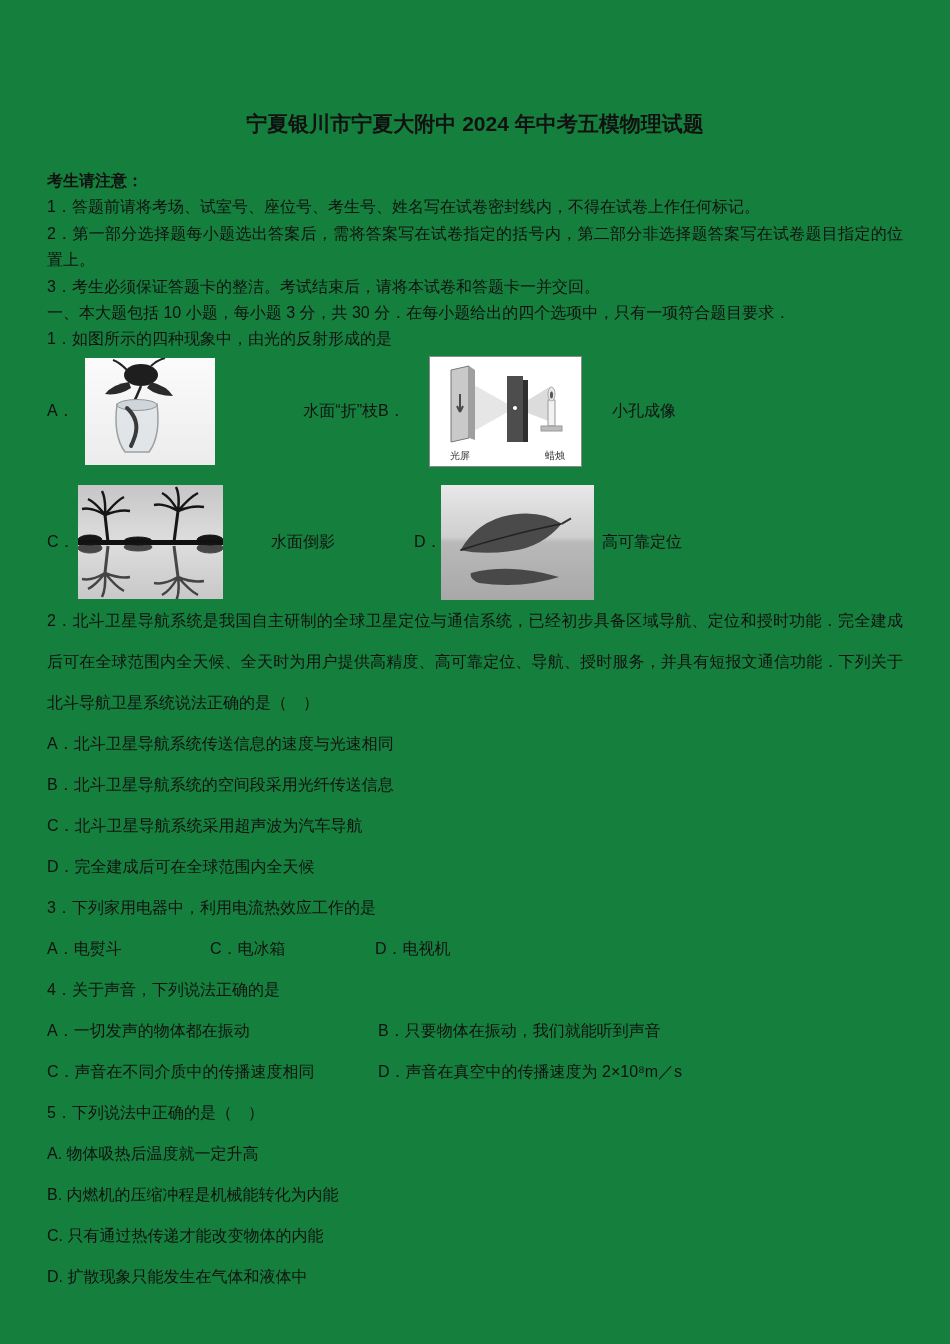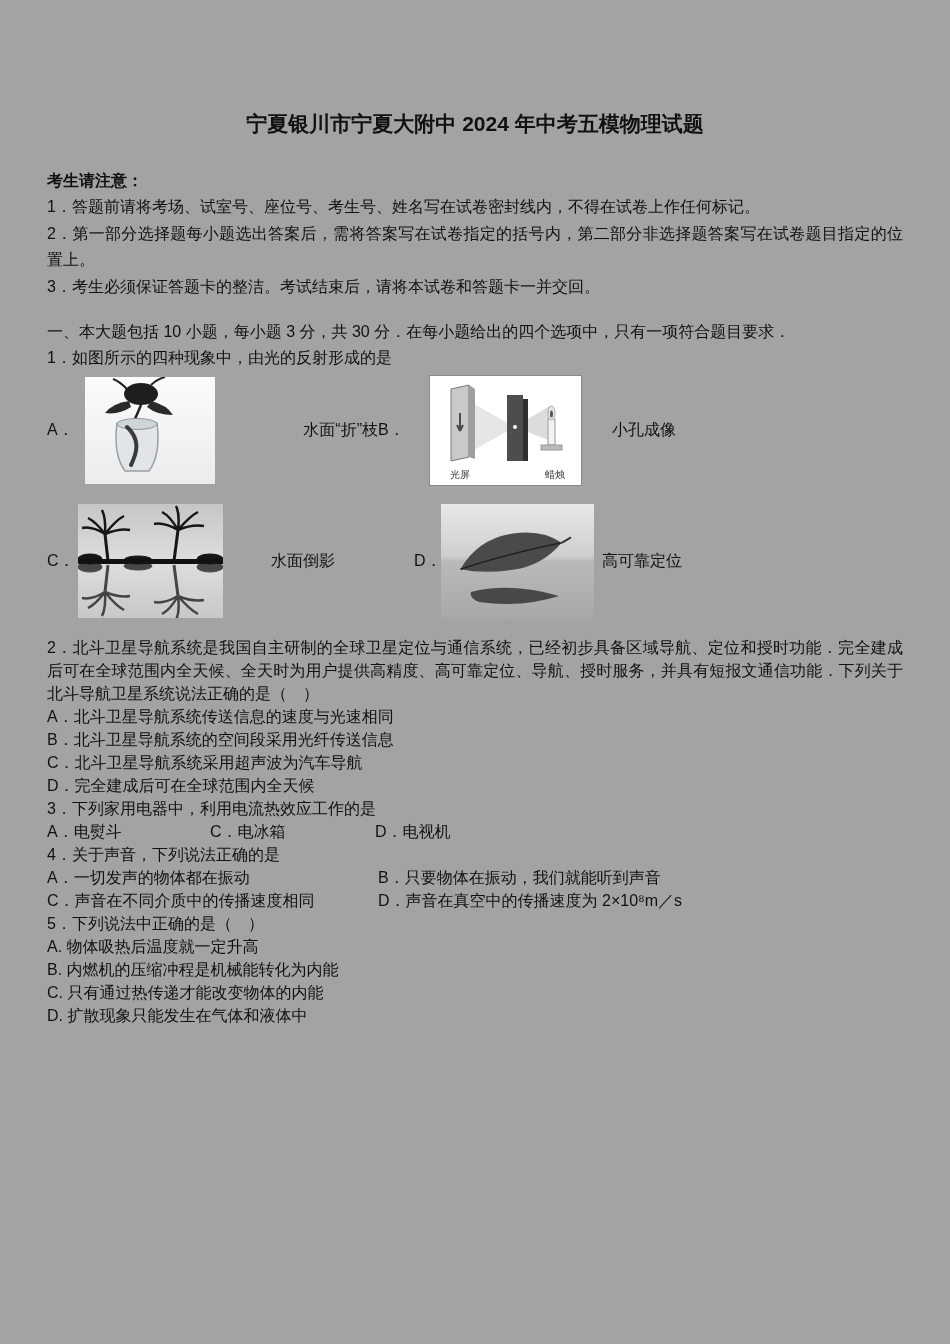--- a/index.html
+++ b/index.html
@@ -2,58 +2,58 @@
 <html><head>
 <meta charset="utf-8">
 <style>
   * { margin: 0; padding: 0; box-sizing: border-box; }
   html, body { background: #ffffff; }
   .page {
     position: relative;
     width: 950px;
     height: 1344px;
     margin: 0 auto;
-    background: #a3a3a3;
+    background: #15803d;
     padding: 0 47px;
     font-family: "Liberation Sans", sans-serif;
     font-size: 16px;
     color: #111111;
     overflow: hidden;
   }
   .title {
     padding-top: 110px;
     text-align: center;
     font-size: 21px;
     font-weight: 700;
     line-height: 28px;
   }
   .notice { margin-top: 30px; line-height: 26.4px; }
   .bold { font-weight: 700; }
   .just { text-align: justify; }
-  .block2 { margin-top: 19px; line-height: 26.4px; }
+  .block2 { line-height: 26.4px; }
   p { margin: 0; }
 
   
   .figrow { display: flex; align-items: center; margin-top: 3px; }
   .figrow.row2 { margin-top: 18px; }
   .optlbl { flex: none; }
   .w38 { width: 38px; }
   .w31 { width: 31px; }
   .w27 { width: 27px; }
   .fig { flex: none; line-height: 0; }
   .figA { width: 130px; height: 107px; }
   .figB { width: 175px; height: 111px; margin-left: 24px; }
   .figC { width: 145px; height: 114px; }
   .figD { width: 153px; height: 115px; }
   .capA { flex: none; width: 163px; padding-left: 15px; text-align: right; }
   .capC { flex: none; width: 155px; padding-left: 12px; margin-left: 36px; }
   .capR { flex: none; padding-left: 8px; }
 
   
-  .qblock { margin-top: 17px; line-height: 23px; }
+  .qblock { line-height: 41px; }
   .optrow4 { display: flex; }
   .q3c1 { width: 163px; flex: none; }
   .q3c2 { width: 168px; flex: none; }
   .q3c3 { width: 165px; flex: none; }
   .optrow2 { display: flex; }
   .q4l { width: 331px; flex: none; }
 
   svg { display: block; }
 </style>
 </head>

